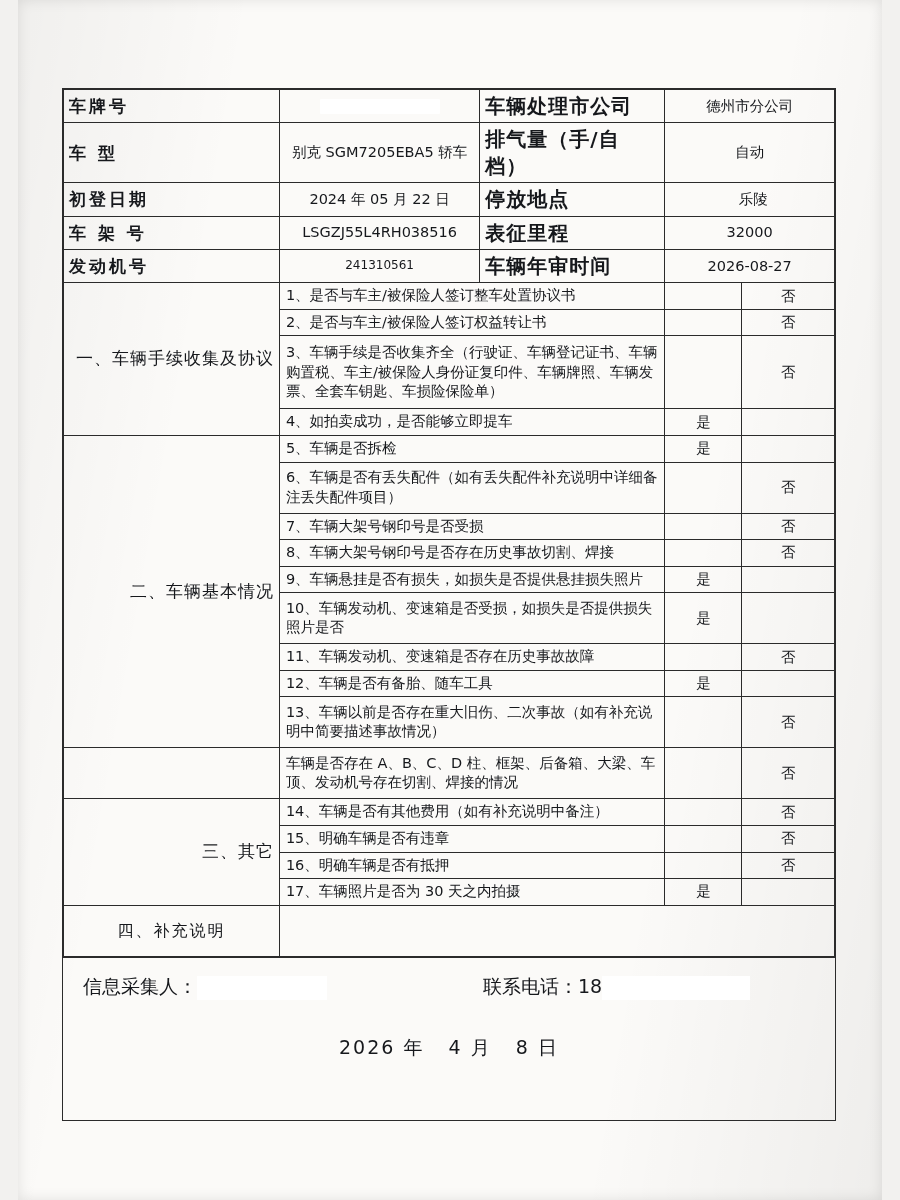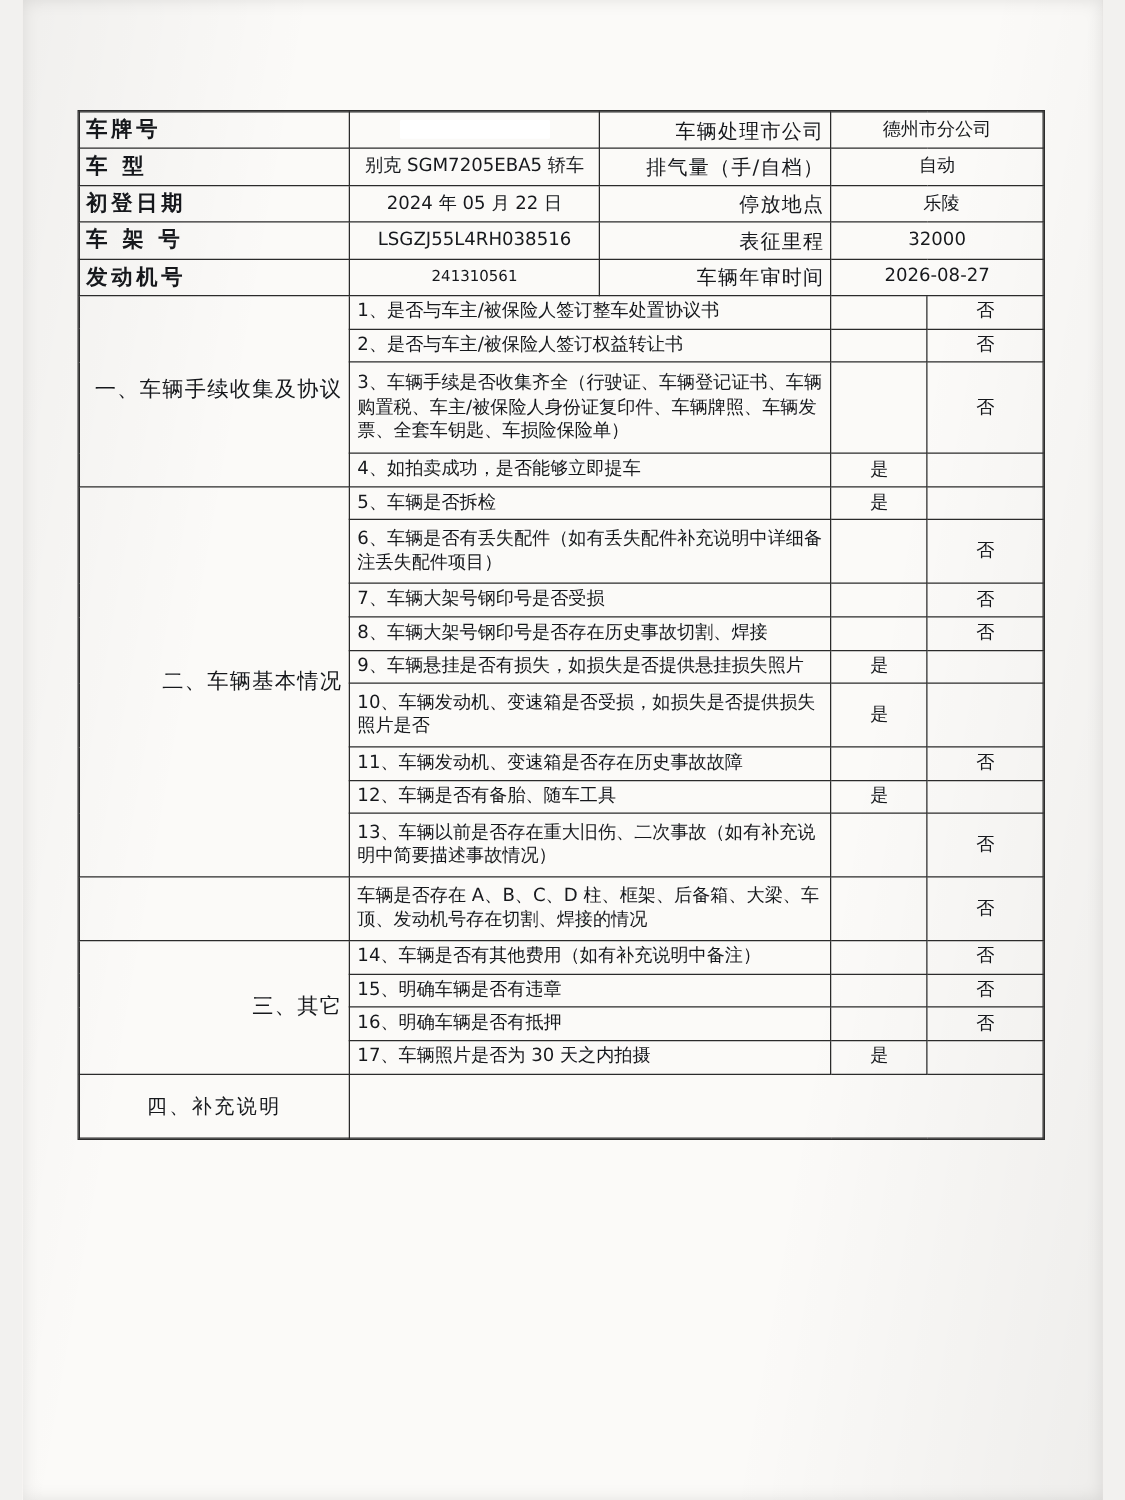--- a/index.html
+++ b/index.html
@@ -66,23 +66,24 @@
     font-family: "DejaVu Sans", sans-serif;
   }
   .l { text-align: left; margin-left: 30px; }
   .hdr-label {
     text-align: left;
     font-size: 17px;
     letter-spacing: 3px;
     font-weight: 700;
   }
   .hdr-label2 {
-    text-align: right;
-    font-size: 16px;
+    text-align: left;
+    font-size: 20px;
     letter-spacing: 1px;
+    font-weight: bold;
   }
   .val {
     text-align: center;
     font-size: 14.5px;
   }
   .val-small {
     text-align: center;
     font-size: 12px;
   }
   .redact {
@@ -328,15 +329,35 @@
 
         <tr>
           <td class="supp-label">四、补充说明</td>
           <td class="supp-body" colspan="4"></td>
         </tr>
 
       </tbody>
     </table>
   </div>
 
+  <div class="footer">
+    <div class="sign-row">
+      <div class="sign-collector">
+        <span>信息采集人：</span><span class="redact-lg" style="width:130px"></span>
+      </div>
+      <div class="sign-phone">
+        <span>联系电话：</span><span>18</span><span class="redact-lg" style="width:148px"></span>
+      </div>
+    </div>
+    <div class="date-row">
+      <span>2026</span>
+      <span>年</span>
+      &nbsp;
+      <span>4</span>
+      <span>月</span>
+      &nbsp;
+      <span>8</span>
+      <span>日</span>
+    </div>
+  </div>
 
 
 </div>
 
 </body></html>

